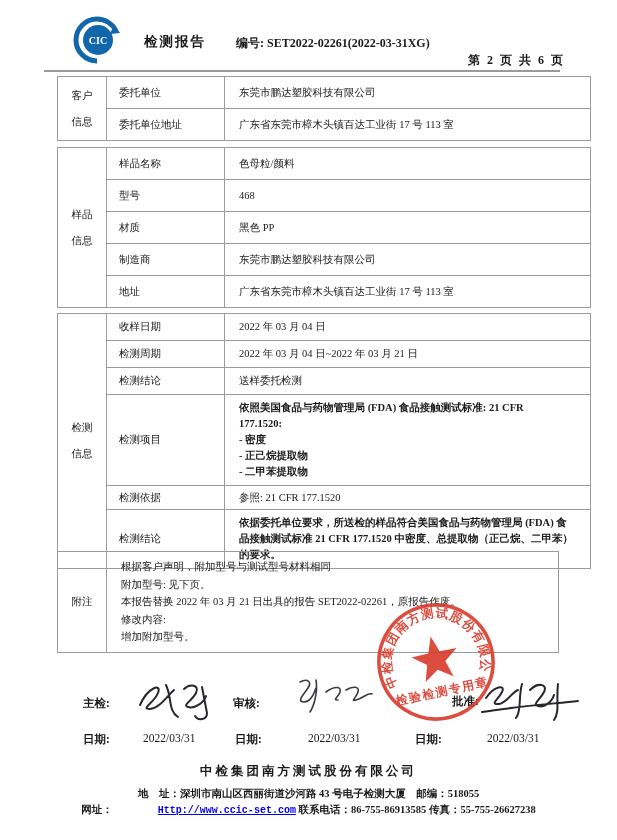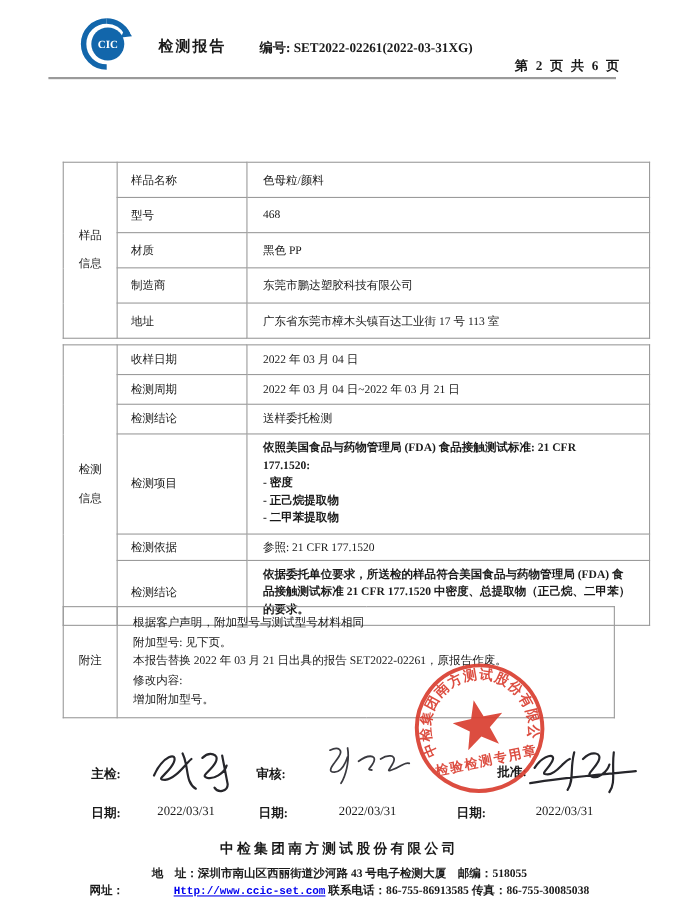--- a/index.html
+++ b/index.html
@@ -48,20 +48,36 @@
       <path d="M50,8 L56,17 L46,18 Z" fill="#1266ab"></path>
       <circle cx="34" cy="24" r="15" fill="#1266ab"></circle>
       <text x="34" y="28" text-anchor="middle" font-size="10" font-weight="bold" fill="#ffffff" font-family="Liberation Serif, serif">CIC</text>
     </svg>
   </div>
   <div class="hdr-title">检测报告</div>
   <div class="hdr-no"><span>编号: </span><span>SET2022-02261(2022-03-31XG)</span></div>
   <div class="hdr-page">第 2 页 共 6 页</div>
   <div class="hdr-rule"></div>
 
+  <table class="sec" style="top:76px;">
+    <tbody>
+        <tr class="r32">
+      <td class="group" rowspan="2">
+        <div>客户</div>
+        <div>信息</div>
+      </td>
+      <td class="lbl">委托单位</td>
+      <td class="val">东莞市鹏达塑胶科技有限公司</td>
+    </tr>
+    <tr class="r32">
+      <td class="lbl">委托单位地址</td>
+      <td class="val">广东省东莞市樟木头镇百达工业街 17 号 113 室</td>
+    </tr>
+  </tbody>
+    </table>
 
   <table class="sec" style="top:147px;">
     <tbody>
         <tr class="r32">
       <td class="group" rowspan="5">
         <div>样品</div>
         <div>信息</div>
       </td>
       <td class="lbl">样品名称</td>
       <td class="val">色母粒/颜料</td>
@@ -177,15 +193,15 @@
 
   <div class="date-label" style="left:83px;top:732px;">日期:</div>
   <div class="date-val" style="left:143px;top:732px;">2022/03/31</div>
   <div class="date-label" style="left:235px;top:732px;">日期:</div>
   <div class="date-val" style="left:308px;top:732px;">2022/03/31</div>
   <div class="date-label" style="left:415px;top:732px;">日期:</div>
   <div class="date-val" style="left:487px;top:732px;">2022/03/31</div>
 
   <div class="ft-company">中检集团南方测试股份有限公司</div>
   <div class="ft-line ft-line2"><span>地　址：</span><span>深圳市南山区西丽街道沙河路 43 号电子检测大厦</span><span>　邮编：</span><span>518055</span></div>
-  <div class="ft-line ft-line3"><span>网址：</span><a class="ft-url" href="#">Http://www.ccic-set.com</a><span> 联系电话：</span><span>86-755-86913585</span><span> 传真：</span><span>86-755-30085038</span></div>
+  <div class="ft-line ft-line3"><span>网址：</span><a class="ft-url" href="#">Http://www.ccic-set.com</a><span> 联系电话：</span><span>86-755-86913585</span><span> 传真：</span><span>55-755-26627238</span></div>
 
 </div>
 
 </body></html>

